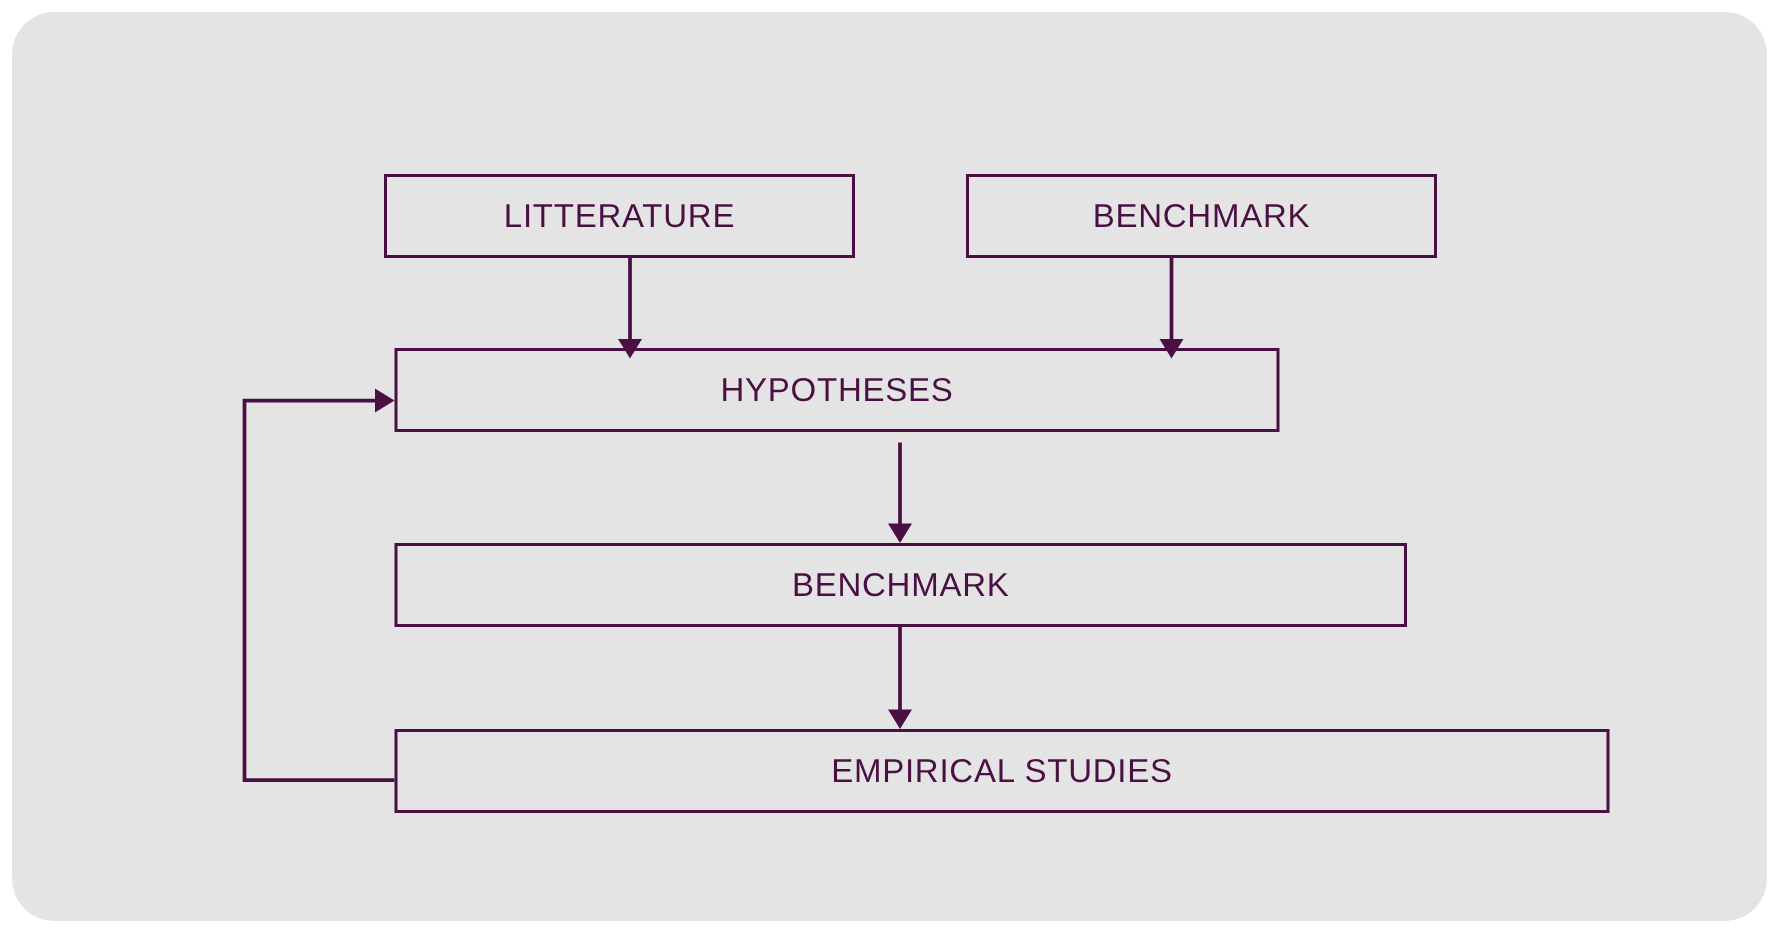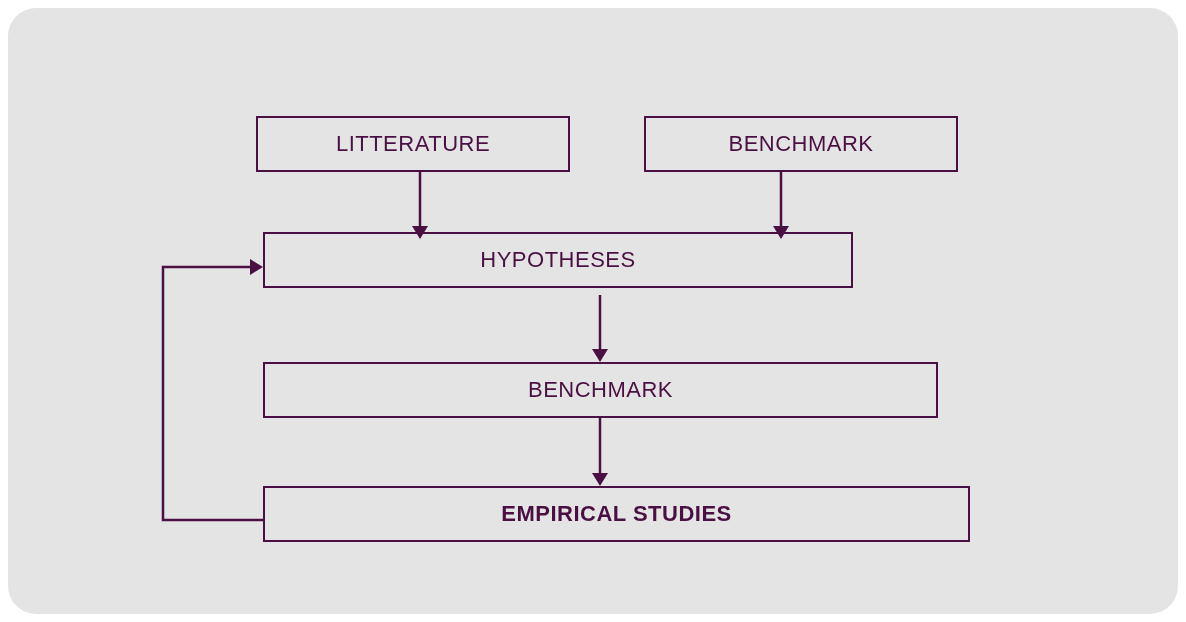--- a/index.html
+++ b/index.html
@@ -33,21 +33,21 @@
     justify-content: center;
     color: var(--line-color, #4a1043);
     font-size: 22px;
     letter-spacing: 0.5px;
     background: transparent;
   }
   .node-litterature { left: 256px; top: 116px; width: 314px; height: 56px; }
   .node-benchmark   { left: 624px; top: 116px; width: 314px; height: 56px; margin-left: 20px; }
   .node-hypotheses  { left: 263px; top: 232px; width: 590px; height: 56px; }
   .node-artefacts   { left: 263px; top: 362px; width: 675px; height: 56px; }
-  .node-empirical   { left: 263px; top: 486px; width: 707px; height: 56px; font-weight: bold; }
+  .node-empirical   { left: 263px; top: 486px; width: 810px; height: 56px; }
   svg.edges {
     position: absolute;
     left: 0;
     top: 0;
     width: 1186px;
     height: 622px;
     pointer-events: none;
   }
   svg.edges line, svg.edges polyline {
     stroke: var(--line-color, #4a1043);

